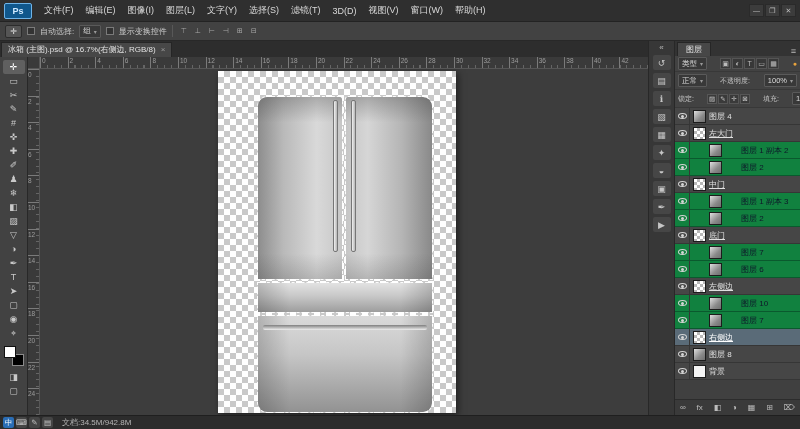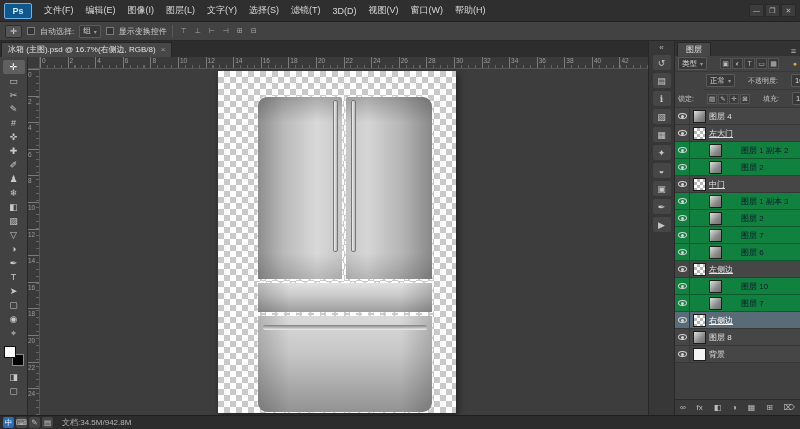--- a/index.html
+++ b/index.html
@@ -75,21 +75,21 @@
   .dock-icons{display:flex;flex-direction:column;gap:3px;}
   .dock-icon{width:18px;height:15px;background:#464646;border-radius:2px;font-size:9px;color:#c6c6c6;display:flex;align-items:center;justify-content:center;}
 
   
   #layers{position:absolute;left:674px;top:41px;width:126px;height:374px;background:#424242;border-left:1px solid #282828;display:flex;flex-direction:column;}
   .p-tabs{height:15px;background:#333;display:flex;align-items:flex-end;padding-left:2px;flex:0 0 auto;}
   .p-tab{height:14px;padding:0 8px;background:#474747;border:1px solid #262626;border-bottom:none;color:#e5e5e5;display:flex;align-items:center;font-size:8px;}
   .p-menu{margin-left:auto;margin-right:4px;color:#bbb;font-size:9px;}
   .p-filter,.p-blend,.p-lock{display:flex;align-items:center;gap:13px;padding:0 3px;border-bottom:1px solid #383838;flex:0 0 auto;}
   .p-filter{height:16px;}
-  .p-blend{height:18px;margin-left:28px;}
+  .p-blend{height:18px;}
   .p-lock{height:18px;}
   .filter-icons{display:flex;gap:1px;}
   .ficon{width:11px;height:11px;background:#383838;border:1px solid #555;font-size:7px;color:#bbb;display:flex;align-items:center;justify-content:center;}
   .fswitch{margin-left:auto;color:#e8a33d;font-size:7px;}
   .plabel{color:#c5c5c5;font-size:7px;white-space:nowrap;}
   .lock-icons{display:flex;gap:1px;}
   .licon{width:10px;height:10px;font-size:6.5px;color:#c5c5c5;background:#3a3a3a;border:1px solid #565656;display:flex;align-items:center;justify-content:center;}
   .dd.val{margin-left:auto;}
   .layer-list{flex:1;background:#404040;overflow:hidden;}
   .layer-row{height:17px;display:flex;align-items:center;background:#464646;border-bottom:1px solid #363636;color:#e0e0e0;}
@@ -372,20 +372,27 @@
           <span class="thumb"></span>
           <span class="lname">图层 1 副本 3</span>
         </div>
         <div class="layer-row color-green thumb-gray">
           <span class="eye-cell">
             <span class="eye"></span>
           </span>
           <span class="thumb"></span>
           <span class="lname">图层 2</span>
         </div>
+        <div class="layer-row thumb-checker underline">
+          <span class="eye-cell">
+            <span class="eye"></span>
+          </span>
+          <span class="thumb"></span>
+          <span class="lname">底门</span>
+        </div>
         <div class="layer-row color-green thumb-gray">
           <span class="eye-cell">
             <span class="eye"></span>
           </span>
           <span class="thumb"></span>
           <span class="lname">图层 7</span>
         </div>
         <div class="layer-row color-green thumb-gray">
           <span class="eye-cell">
             <span class="eye"></span>

